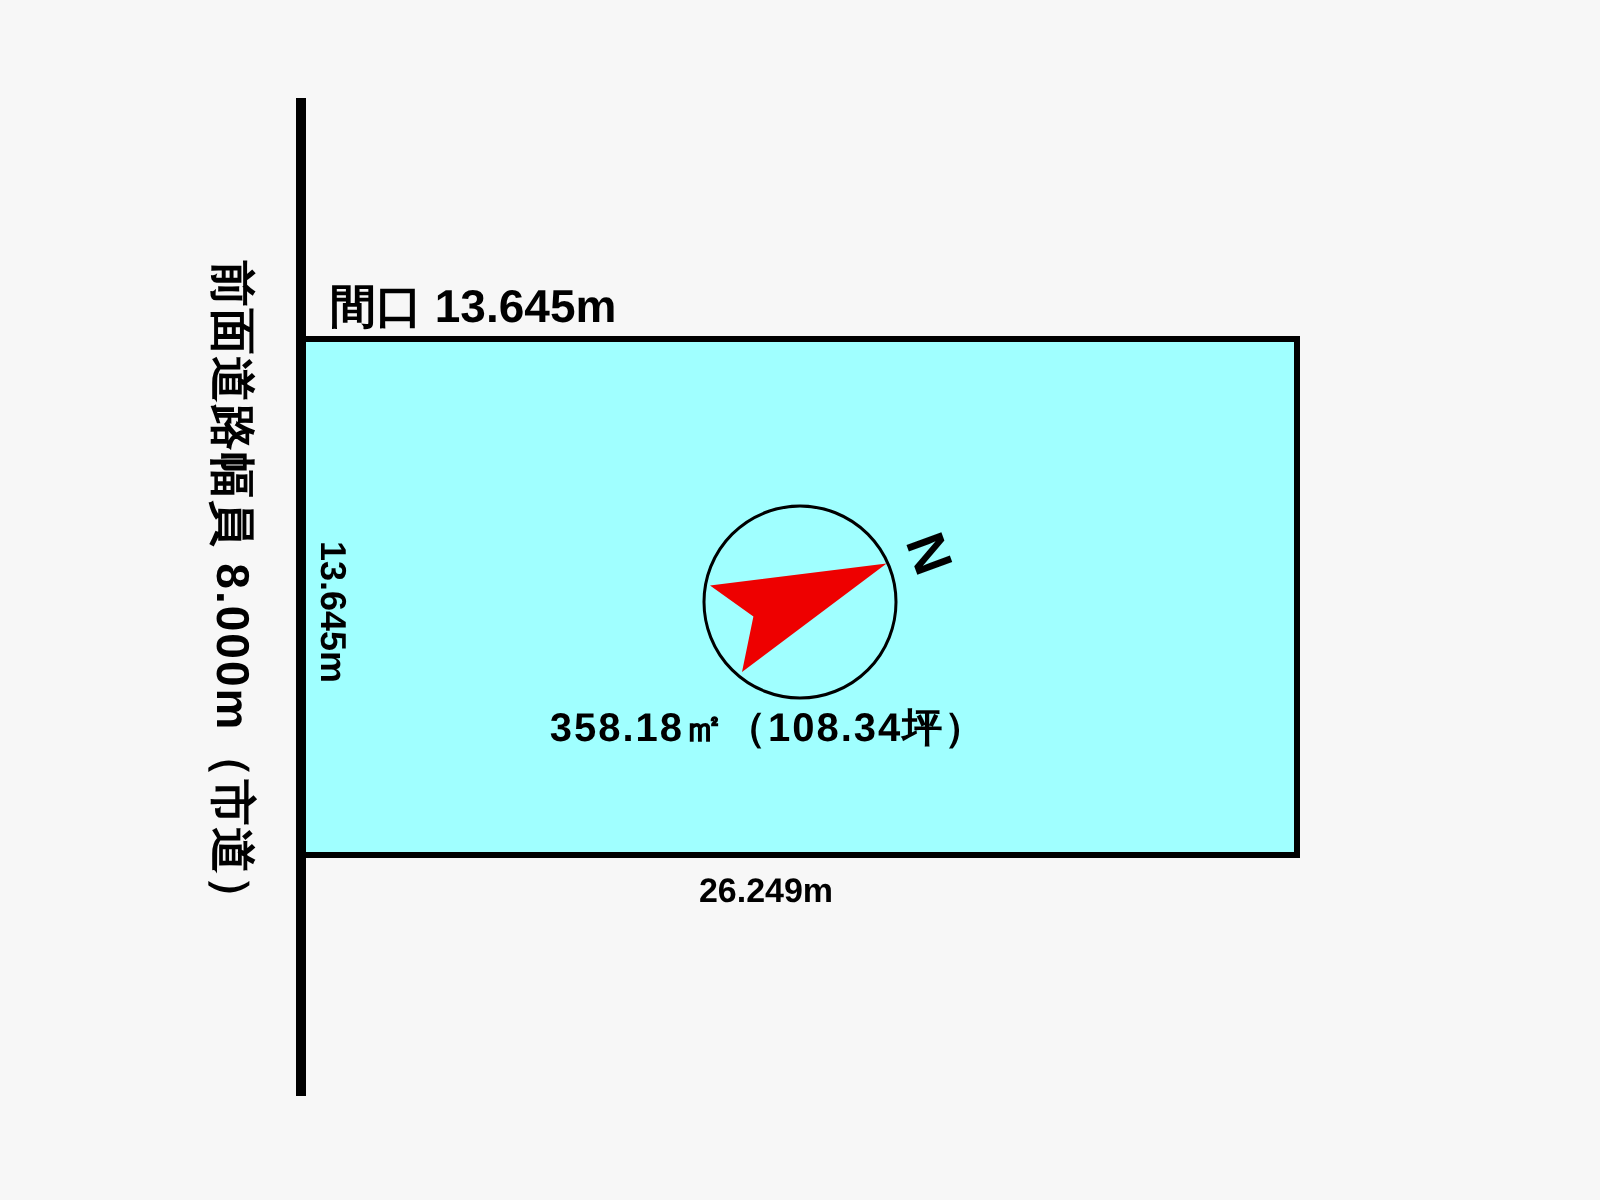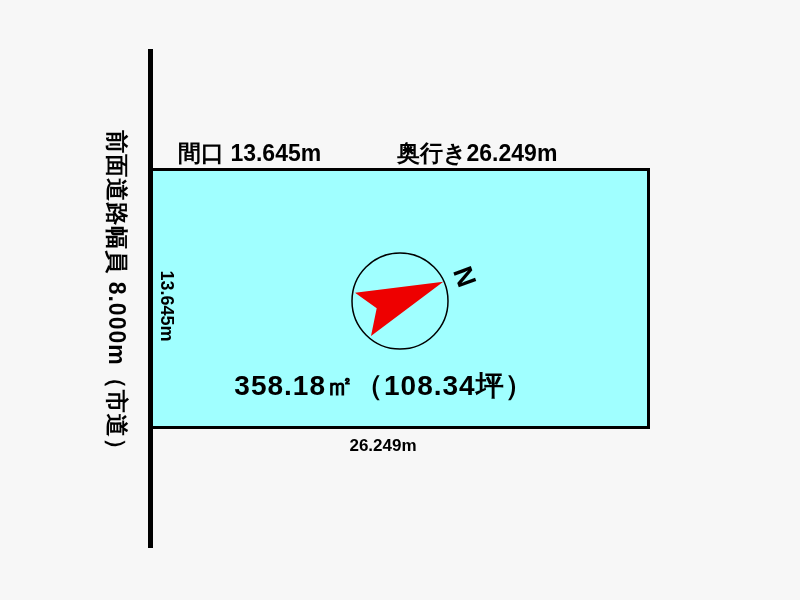--- a/index.html
+++ b/index.html
@@ -52,21 +52,21 @@
   }
   
   .dim-top {
     position: absolute;
     top: 138px;
     height: 26px;
     font-size: 23px;
     font-weight: bold;
     white-space: nowrap;
   }
-  .frontage-top { left: 178px; }
+  .frontage-top { left: 165px; }
   .depth-top { left: 397px; }
   
   .frontage-side {
     position: absolute;
     left: 166px;
     top: 306px;
     transform: translate(-50%, -50%) rotate(90deg);
     white-space: nowrap;
     font-size: 18px;
     font-weight: bold;
@@ -79,23 +79,23 @@
     transform: translateX(-50%);
     font-size: 17px;
     font-weight: bold;
     white-space: nowrap;
     text-align: right;
   }
   
   .area-label {
     position: absolute;
     left: 384px;
-    top: 386px;
+    top: 364px;
     transform: translate(-50%, -50%);
-    font-size: 28px;
+    font-size: 20px;
     font-weight: bold;
     white-space: nowrap;
     letter-spacing: 1px;
   }
   
   .compass-svg {
     position: absolute;
     left: 330px;
     top: 240px;
     width: 160px;
@@ -116,21 +116,20 @@
 
 <div class="canvas">
 
   <div class="road-line"></div>
 
   <div class="road-label">前面道路幅員 8.000m（市道）</div>
 
   <div class="parcel"></div>
 
   <div class="dim-top frontage-top">間口 13.645m</div>
-  <div class="dim-top depth-top">奥行き26.249m</div>
 
   <div class="frontage-side">13.645m</div>
 
   <div class="depth-bottom">26.249m</div>
 
   <div class="area-label">358.18㎡（108.34坪）</div>
 
   <svg class="compass-svg" viewBox="0 0 160 120">
     <circle cx="70" cy="61" r="48" fill="none" stroke-width="1.5" stroke="#000000"></circle>
     <polygon points="113.3,41.7 25,52.7 46.7,68.3 41,96" fill="#ee0000"></polygon>

